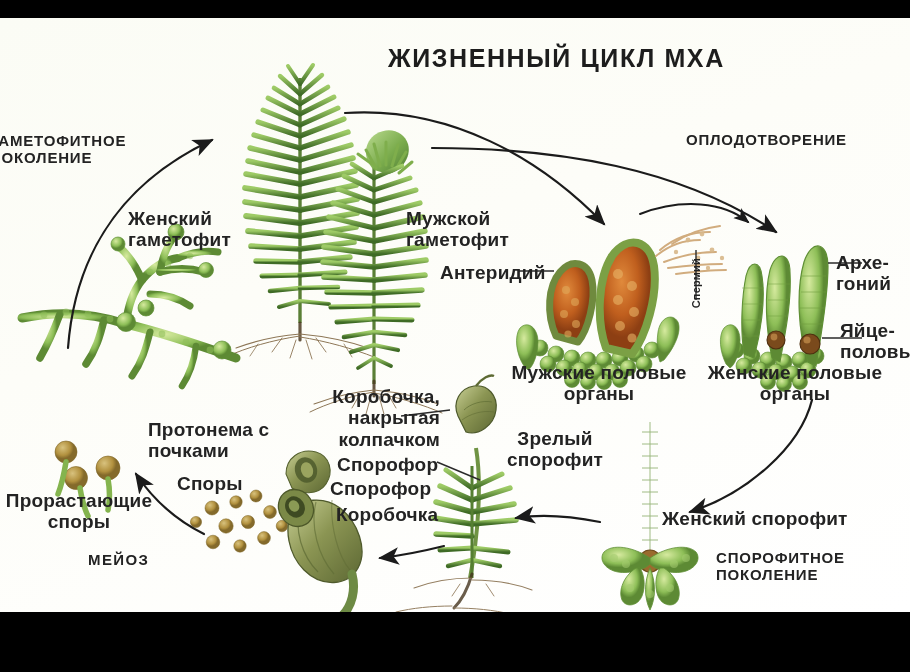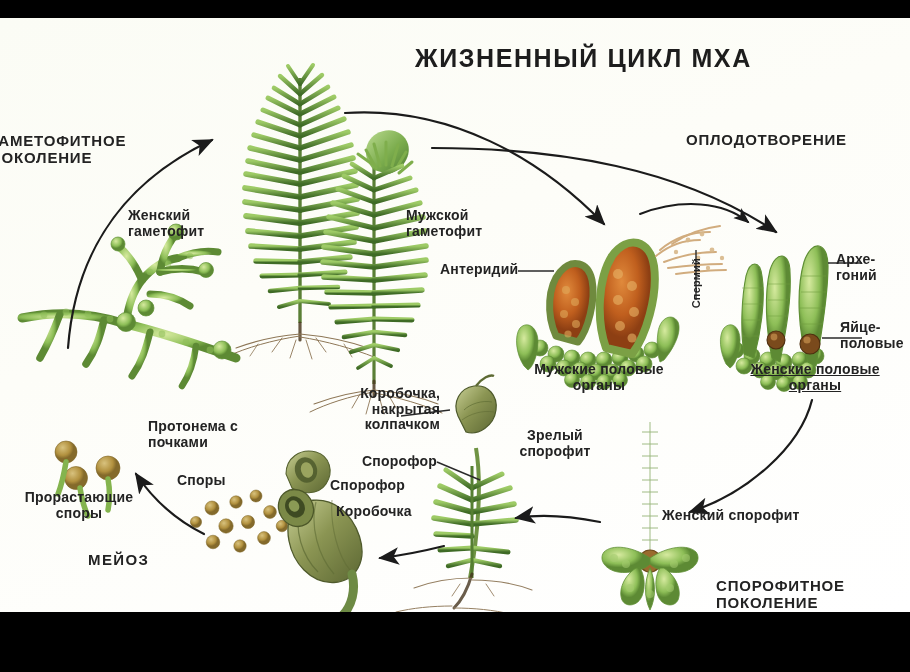--- a/index.html
+++ b/index.html
@@ -28,21 +28,21 @@
     color:#232323;
     font-weight:bold;
     line-height:1.12;
     white-space:pre-line;
     letter-spacing:.2px;
   }
   .title{
     font-size:25px;letter-spacing:1.6px;color:#1d1d1d;
   }
   .cap{font-size:15px;letter-spacing:.8px;}
-  .small{font-size:14px;font-weight:bold;}
+  .small{font-size:19px;font-weight:bold;}
   .vert{
     writing-mode:vertical-rl;
     transform:rotate(180deg);
     font-size:11px;
   }
   .ctr{text-align:center;}
   .rt{text-align:right;}
 
   
   svg.layer{position:absolute;left:0;top:0;width:910px;height:594px;overflow:visible;pointer-events:none;}
@@ -536,28 +536,28 @@
       <g stroke="#2a2a2a" stroke-width="1.4" fill="none">
         <line x1="518" y1="253" x2="554" y2="253"></line>
         <line x1="828" y1="245" x2="862" y2="245"></line>
         <line x1="822" y1="320" x2="862" y2="320"></line>
         <line x1="696" y1="232" x2="696" y2="282"></line>
         <line x1="401" y1="398" x2="450" y2="392"></line>
         <line x1="437" y1="444" x2="480" y2="462"></line>
       </g>
     </svg>
 
-    <div class="lbl title" style="left:388px;top:26px;margin-left:27px;">ЖИЗНЕННЫЙ ЦИКЛ МХА</div>
+    <div class="lbl title" style="left:388px;top:26px;">ЖИЗНЕННЫЙ ЦИКЛ МХА</div>
 
     <div class="lbl cap" style="left:-10px;top:115px;">ГАМЕТОФИТНОЕ
 ПОКОЛЕНИЕ</div>
 
     <div class="lbl cap" style="left:686px;top:114px;">ОПЛОДОТВОРЕНИЕ</div>
 
-    <div class="lbl cap" style="left:716px;top:560px;">СПОРОФИТНОЕ
+    <div class="lbl cap" style="left:716px;top:532px;">СПОРОФИТНОЕ
 ПОКОЛЕНИЕ</div>
 
     <div class="lbl cap" style="left:88px;top:534px;letter-spacing:1.4px;">МЕЙОЗ</div>
 
     <div class="lbl small" style="left:128px;top:190px;">Женский
 гаметофит</div>
 
     <div class="lbl small" style="left:406px;top:190px;">Мужской
 гаметофит</div>
 
@@ -567,21 +567,21 @@
 
     <div class="lbl small" style="left:836px;top:234px;">Архе-
 гоний</div>
 
     <div class="lbl small" style="left:840px;top:302px;">Яйце-
 половые</div>
 
     <div class="lbl small ctr" style="left:504px;top:344px;width:190px;">Мужские половые
 органы</div>
 
-    <div class="lbl small ctr" style="left:720px;top:344px;width:190px;text-decoration:underline;">Женские половые
+    <div class="lbl small ctr" style="left:700px;top:344px;width:190px;">Женские половые
 органы</div>
 
     <div class="lbl small" style="left:662px;top:490px;">Женский спорофит</div>
 
     <div class="lbl small ctr" style="left:500px;top:410px;width:110px;">Зрелый
 спорофит</div>
 
     <div class="lbl small rt" style="left:320px;top:368px;width:120px;">Коробочка,
 накрытая
 колпачком</div>

